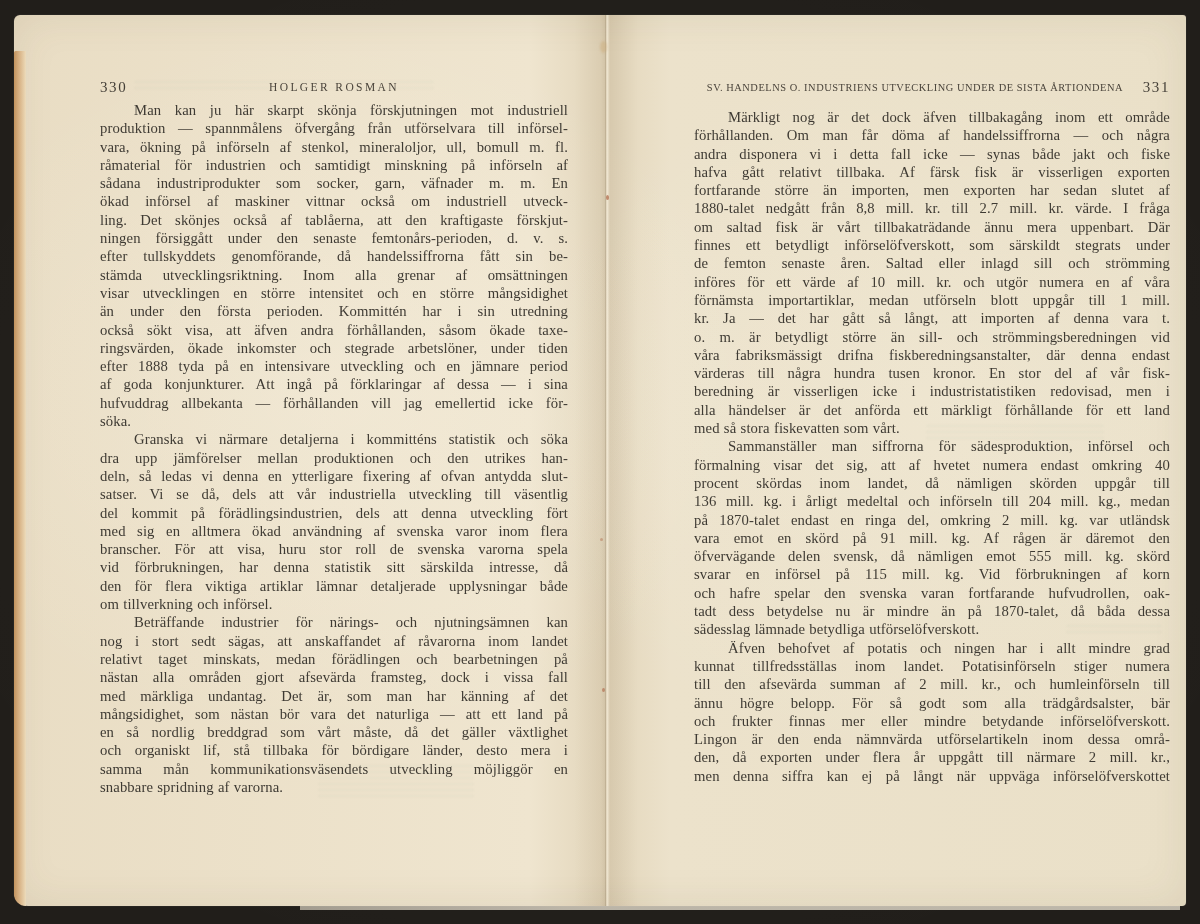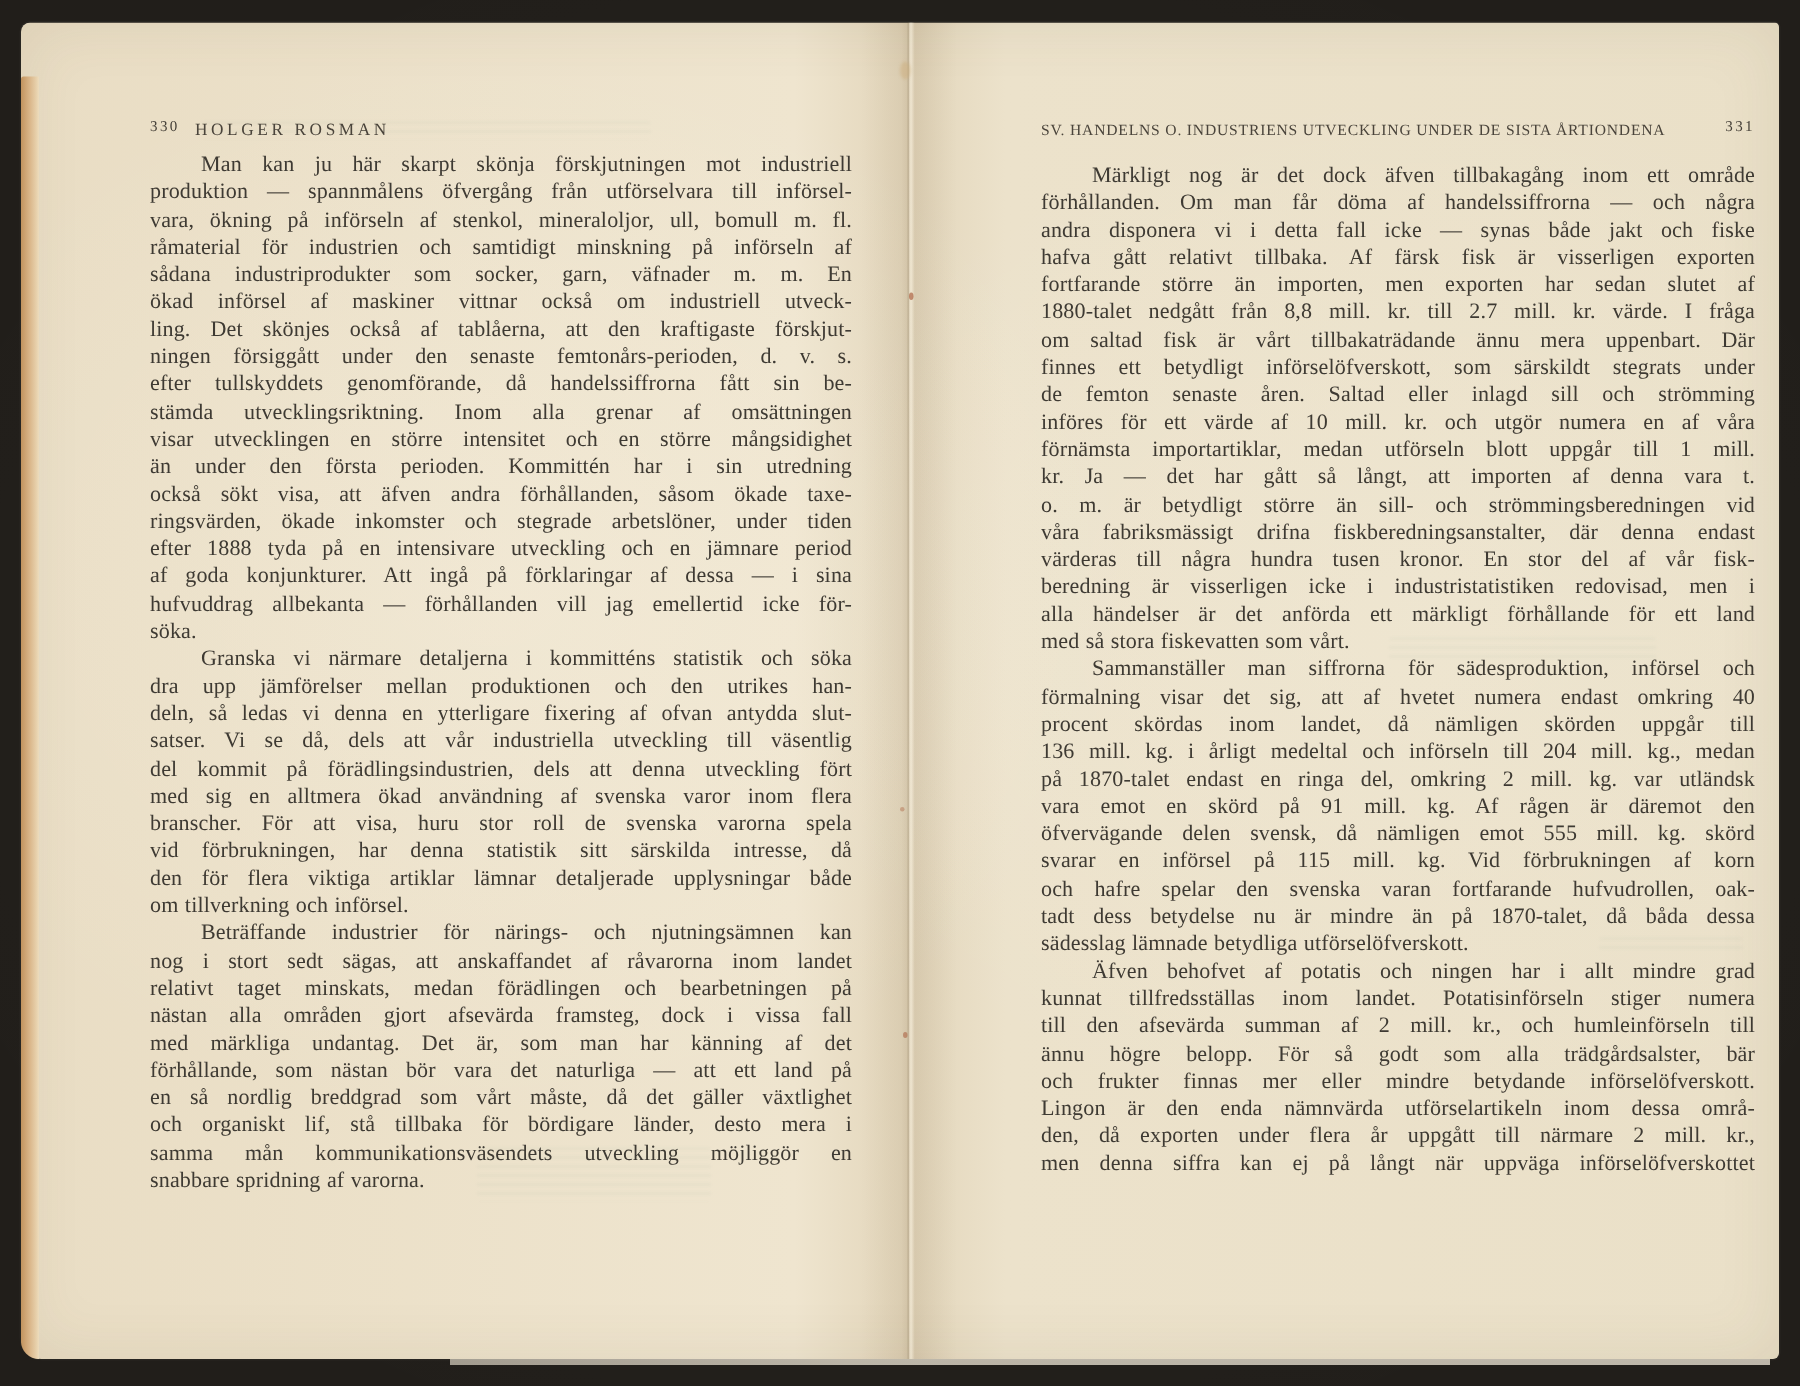--- a/index.html
+++ b/index.html
@@ -51,26 +51,27 @@
   .crease-line{
     position:absolute;left:591px;top:0;width:1px;height:100%;
     background:rgba(95,72,45,0.16);
   }
   .col{position:absolute;top:64px;}
   #left-col{left:86px;width:468px;}
   #right-col{left:656px;width:476px;margin-left:24px;}
   .running-head{position:relative;height:18px;color:#48423a;}
   .page-num{
     position:absolute;top:0;
-    font-size:10px;letter-spacing:1.6px;color:#443f37;
+    font-size:15px;letter-spacing:1.6px;color:#443f37;
   }
   .page-num.left-pos{left:0;}
   .page-num.right-pos{right:0;}
   .head-title{
     position:absolute;left:30px;right:30px;top:2px;
+    text-align:center;
     font-size:11.5px;letter-spacing:2.4px;color:#4a443b;
     white-space:nowrap;
   }
   .head-title.long{
     left:0;right:34px;top:3px;
     font-size:10.4px;letter-spacing:0.55px;
   }
   .body-text{position:relative;}
   #left-col .body-text{margin-top:4px;}
   #right-col .body-text{margin-top:11px;}
@@ -160,21 +161,21 @@
           <div class="line">vid förbrukningen, har denna statistik sitt särskilda intresse, då</div>
           <div class="line">den för flera viktiga artiklar lämnar detaljerade upplysningar både</div>
           <div class="line last">om tillverkning och införsel.</div>
         </div>
         <div class="para">
           <div class="line first">Beträffande industrier för närings- och njutningsämnen kan</div>
           <div class="line">nog i stort sedt sägas, att anskaffandet af råvarorna inom landet</div>
           <div class="line">relativt taget minskats, medan förädlingen och bearbetningen på</div>
           <div class="line">nästan alla områden gjort afsevärda framsteg, dock i vissa fall</div>
           <div class="line">med märkliga undantag. Det är, som man har känning af det</div>
-          <div class="line">förhållande, som nästan bör vara det naturliga — att ett land på</div>
+          <div class="line">mångsidighet, som nästan bör vara det naturliga — att ett land på</div>
           <div class="line">en så nordlig breddgrad som vårt måste, då det gäller växtlighet</div>
           <div class="line">och organiskt lif, stå tillbaka för bördigare länder, desto mera i</div>
           <div class="line">samma mån kommunikationsväsendets utveckling möjliggör en</div>
           <div class="line last">snabbare spridning af varorna.</div>
         </div>
       </div>
   </div>
 
   <div class="col" id="right-col">
     <div class="running-head">

